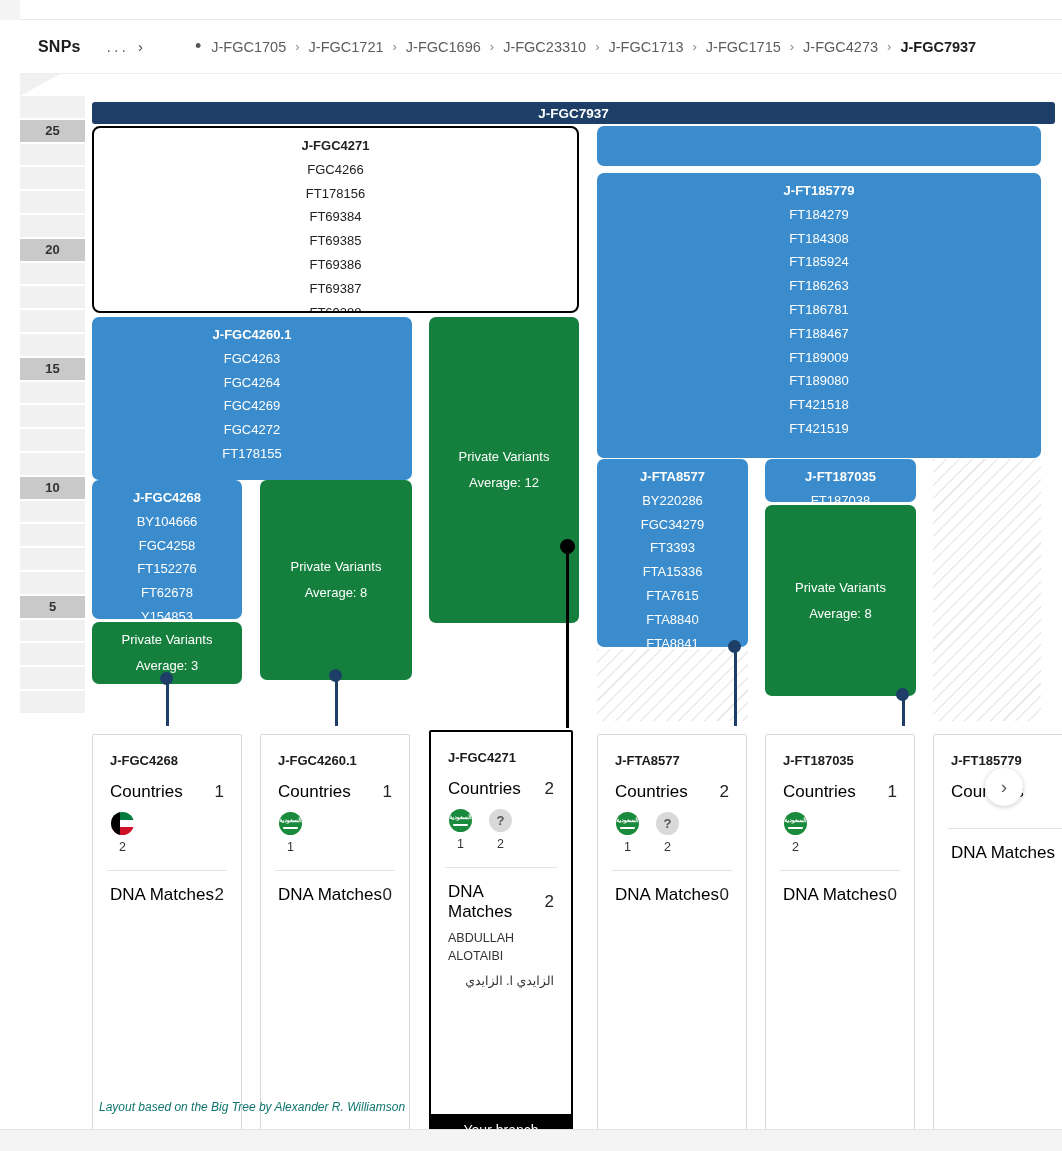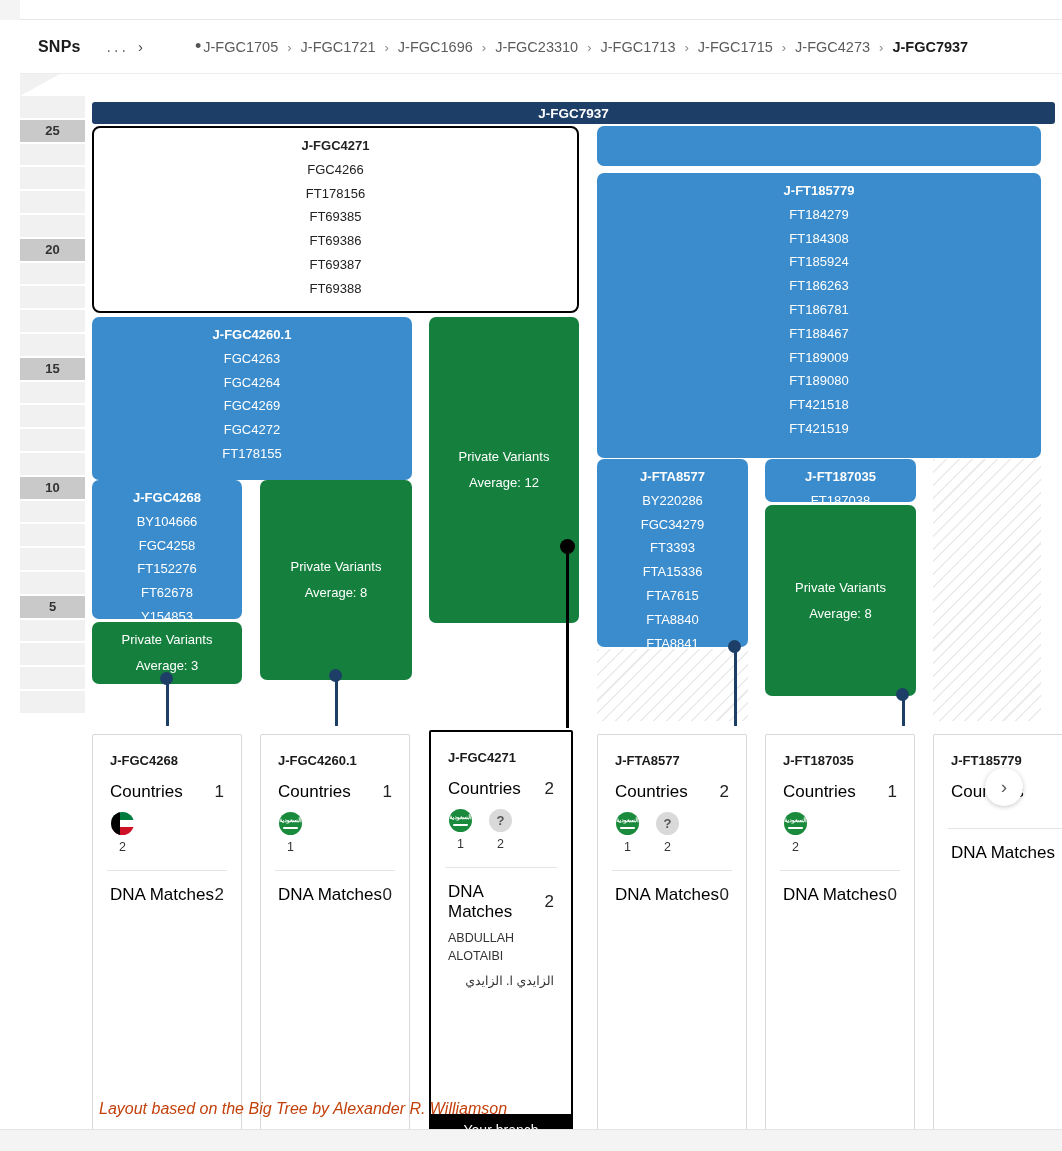--- a/index.html
+++ b/index.html
@@ -18,21 +18,21 @@
   
   .crumbbar {
     position:absolute; left:20px; top:20px; width:1042px; height:54px;
     background:#ffffff; display:flex; align-items:center; padding-left:18px;
     border-bottom:1px solid #ececec;
   }
   .crumb-title { font-size:16px; font-weight:700; color:#1b1b1b; letter-spacing:.2px; }
   .crumb-ellipsis { margin-left:26px; font-size:16px; color:#6b6b6b; letter-spacing:3px; }
   .crumb-chev { margin-left:9px; font-size:15px; color:#4a4a4a; }
   .crumb-dot { margin-left:52px; font-size:18px; color:#555; line-height:0.6; }
-  .crumb-list { display:flex; align-items:flex-end; margin-left:2px; }
+  .crumb-list { display:flex; align-items:flex-start; margin-left:10px; }
   .crumb-item { font-size:14.5px; color:#5c5c5c; white-space:nowrap; }
   .crumb-item.last { color:#1b1b1b; font-weight:700; }
   .crumb-sep { font-size:13px; color:#8a8a8a; margin:0 9px; }
 
   
   .canvas { position:absolute; left:20px; top:74px; width:1042px; height:1055px; background:#fff; overflow:hidden; }
 
   
   .ladder { position:absolute; left:0; top:22px; width:65px; }
   .rung { height:23.8px; background:#f1f1f1; border-bottom:2px solid #ffffff;
@@ -102,21 +102,21 @@
   .f-kw-t { position:absolute; left:0; top:0; width:40%; height:100%; background:#000000; }
   .f-unk { background:#d9d9d9; display:flex; align-items:center; justify-content:center;
            font-size:13px; font-weight:700; color:#555; }
 
   
   .fab { position:absolute; width:38px; height:38px; border-radius:50%; background:#fff;
          box-shadow:0 1px 5px rgba(0,0,0,.22); display:flex; align-items:center; justify-content:center;
          font-size:19px; color:#5b5b5b; }
 
   
-  .footer { position:absolute; left:99px; top:1100px; font-size:16px; font-style:italic; color:#c2410c; }
+  .footer { position:absolute; left:99px; top:1100px; font-size:12px; font-style:italic; color:#0f766e; }
   .bottom-strip { position:absolute; left:0; top:1129px; width:1062px; height:22px; background:#f4f4f4; border-top:1px solid #e4e4e4; }
 </style>
 </head>
 <body>
 
 <div class="page">
 
   <div class="top-strip">
     <div class="top-strip-left"></div>
   </div>
@@ -176,20 +176,21 @@
         <div class="rung"></div>
         <div class="rung"></div>
       </div>
 
     <div class="hdr-bar">J-FGC7937</div>
 
     <div class="box white" id="b-fgc4271" style="left:72px; top:52px; width:487px; height:187px;">
         <div class="nm">J-FGC4271</div>
         <div class="sn">FGC4266</div>
         <div class="sn">FT178156</div>
+        <div class="sn">FT69384</div>
         <div class="sn">FT69385</div>
         <div class="sn">FT69386</div>
         <div class="sn">FT69387</div>
         <div class="sn">FT69388</div>
       </div>
 
     <div class="box blue" id="b-fgc4260" style="left:72px; top:243px; width:320px; height:163px;">
         <div class="nm">J-FGC4260.1</div>
         <div class="sn">FGC4263</div>
         <div class="sn">FGC4264</div>

